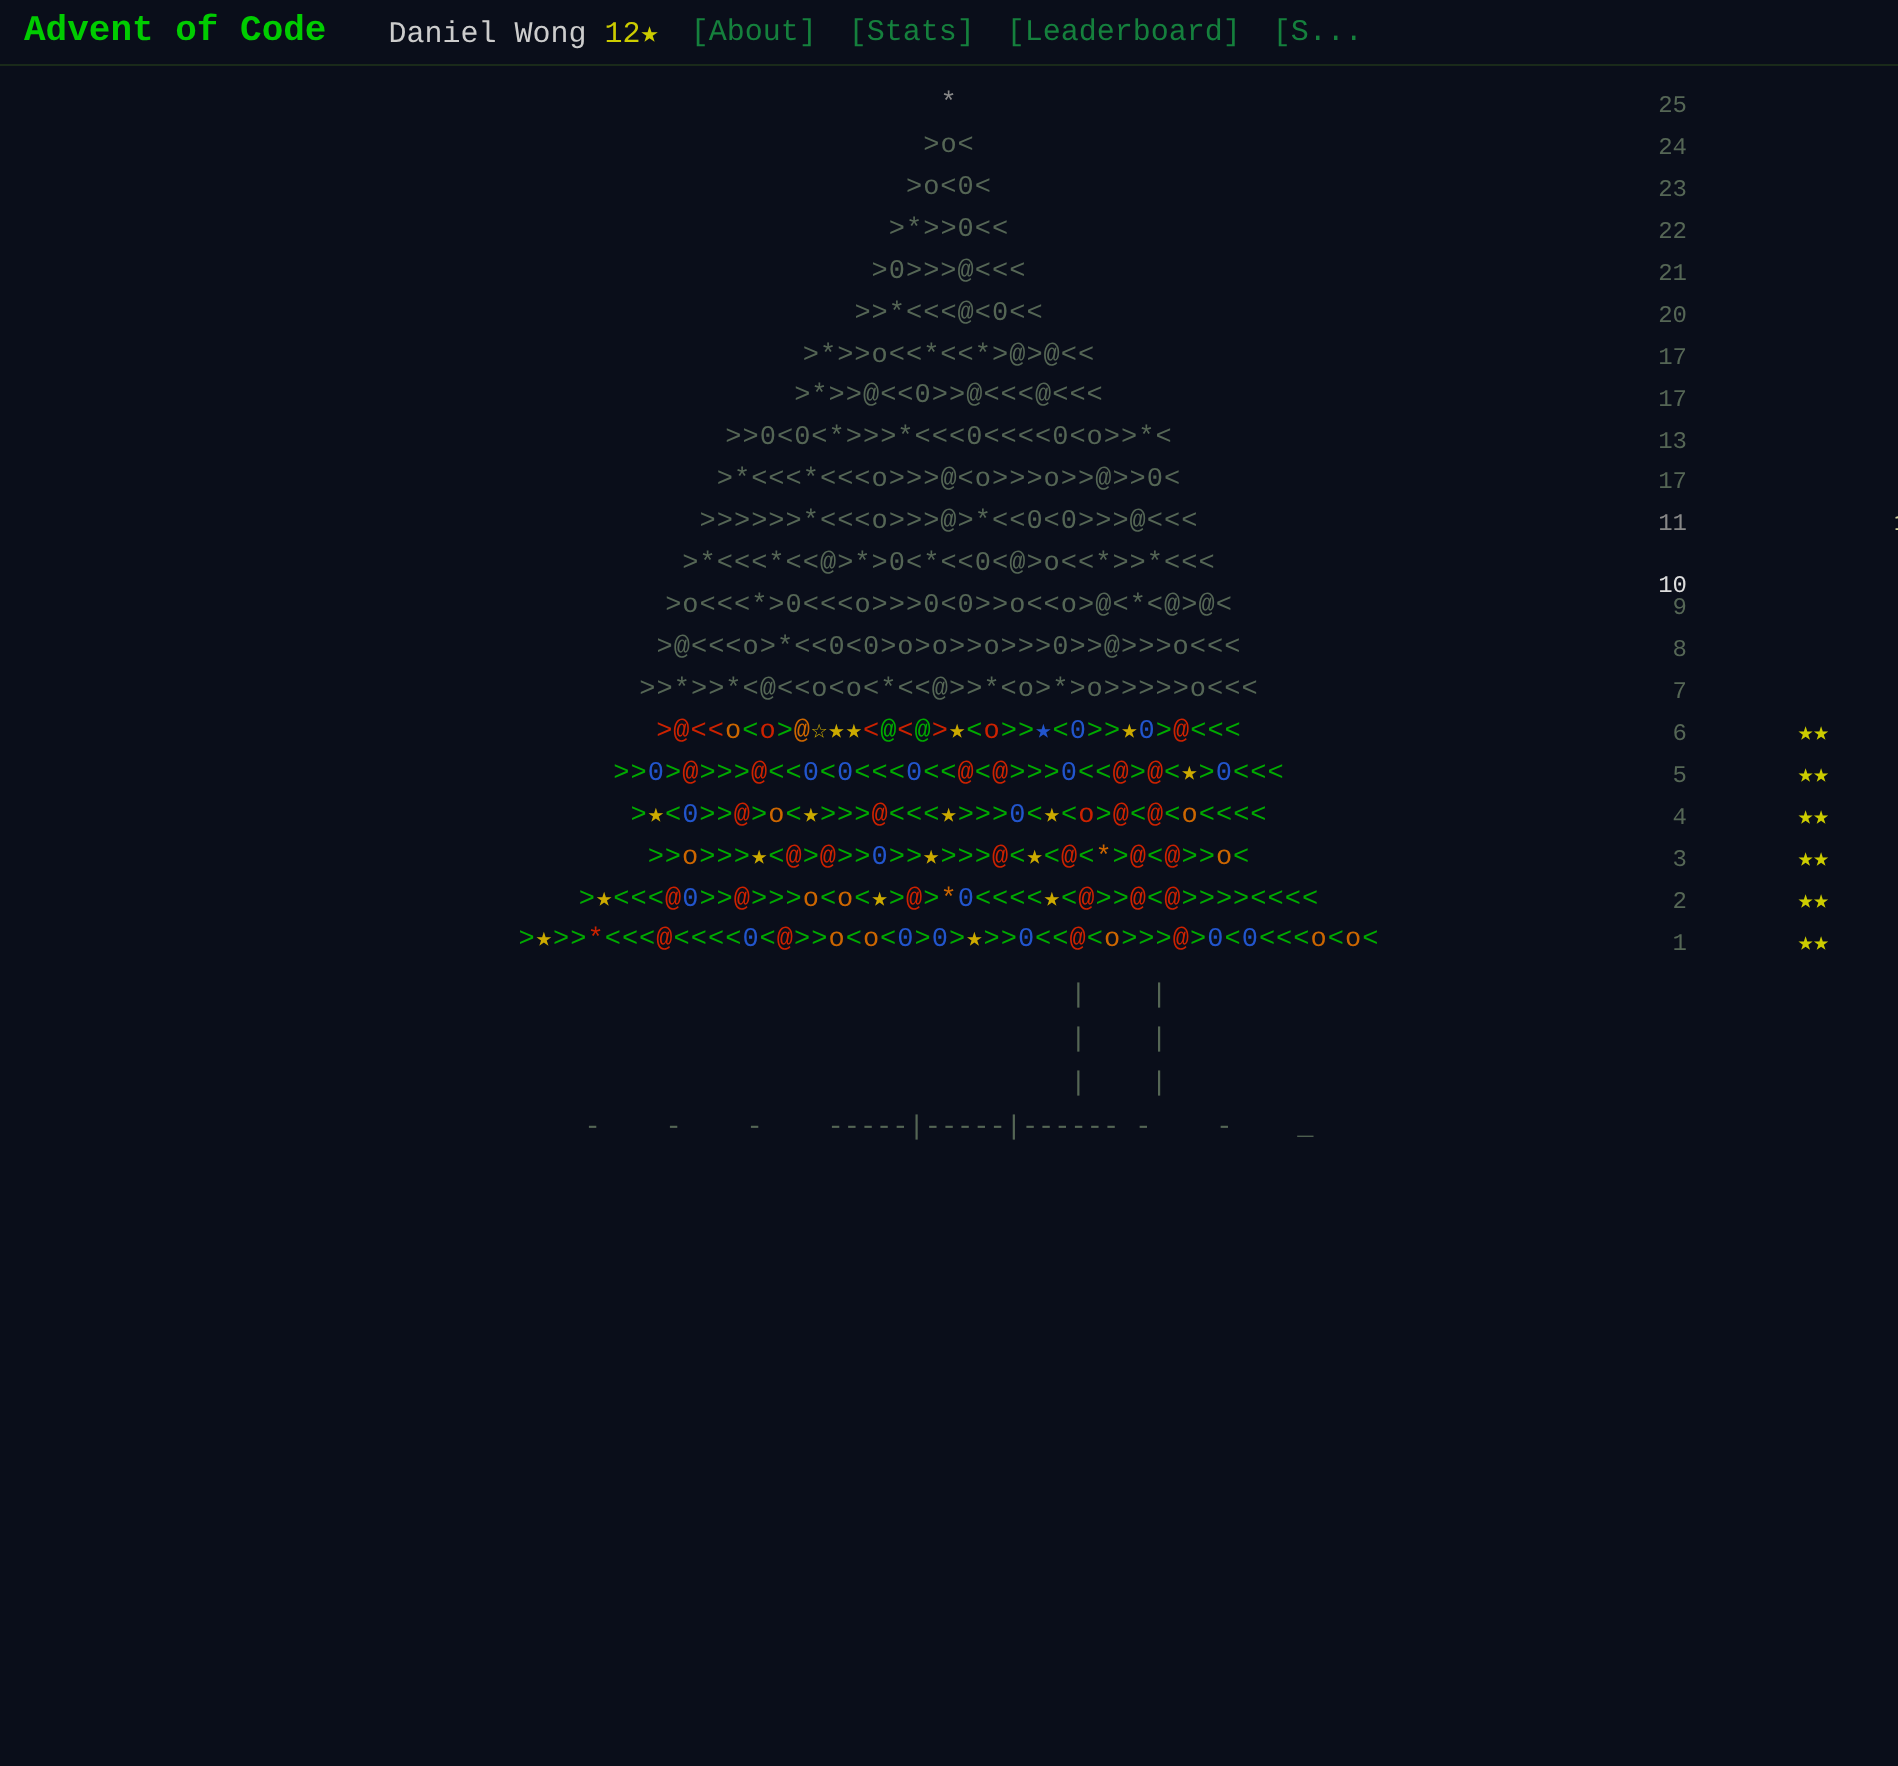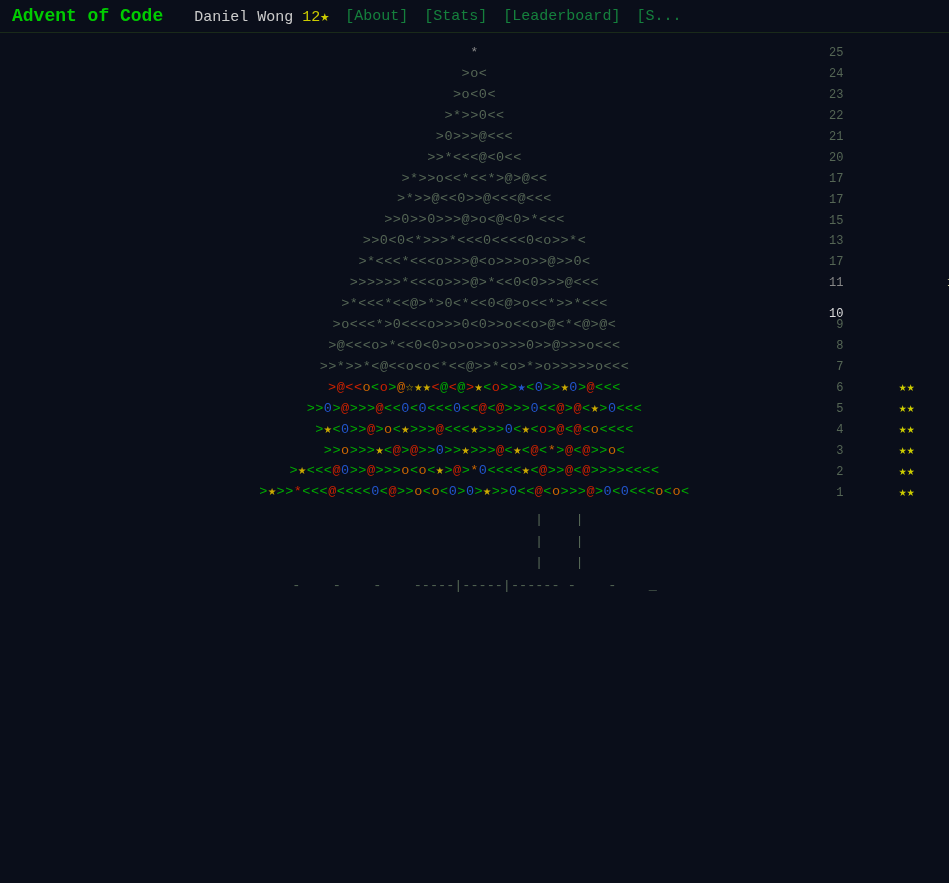--- a/index.html
+++ b/index.html
@@ -159,24 +159,20 @@
     <div class="tree-row">
       <div class="tree-text">&gt;*&gt;&gt;o&lt;&lt;*&lt;&lt;*&gt;@&gt;@&lt;&lt;</div>
       <div class="row-num">17</div>
     </div>
 
     <div class="tree-row">
       <div class="tree-text">&gt;*&gt;&gt;@&lt;&lt;0&gt;&gt;@&lt;&lt;&lt;@&lt;&lt;&lt;</div>
       <div class="row-num">17</div>
     </div>
 
-    <div class="tree-row">
-      <div class="tree-text">&gt;&gt;0&gt;&gt;0&gt;&gt;&gt;@&gt;o&lt;@&lt;0&gt;*&lt;&lt;&lt;</div>
-      <div class="row-num">15</div>
-    </div>
 
 
     <div class="tree-row">
       <div class="tree-text">&gt;&gt;0&lt;0&lt;*&gt;&gt;&gt;*&lt;&lt;&lt;0&lt;&lt;&lt;&lt;0&lt;o&gt;&gt;*&lt;</div>
       <div class="row-num">13</div>
     </div>
 
     <div class="tree-row">
       <div class="tree-text">&gt;*&lt;&lt;&lt;*&lt;&lt;&lt;o&gt;&gt;&gt;@&lt;o&gt;&gt;&gt;o&gt;&gt;@&gt;&gt;0&lt;</div>
       <div class="row-num">17</div>

